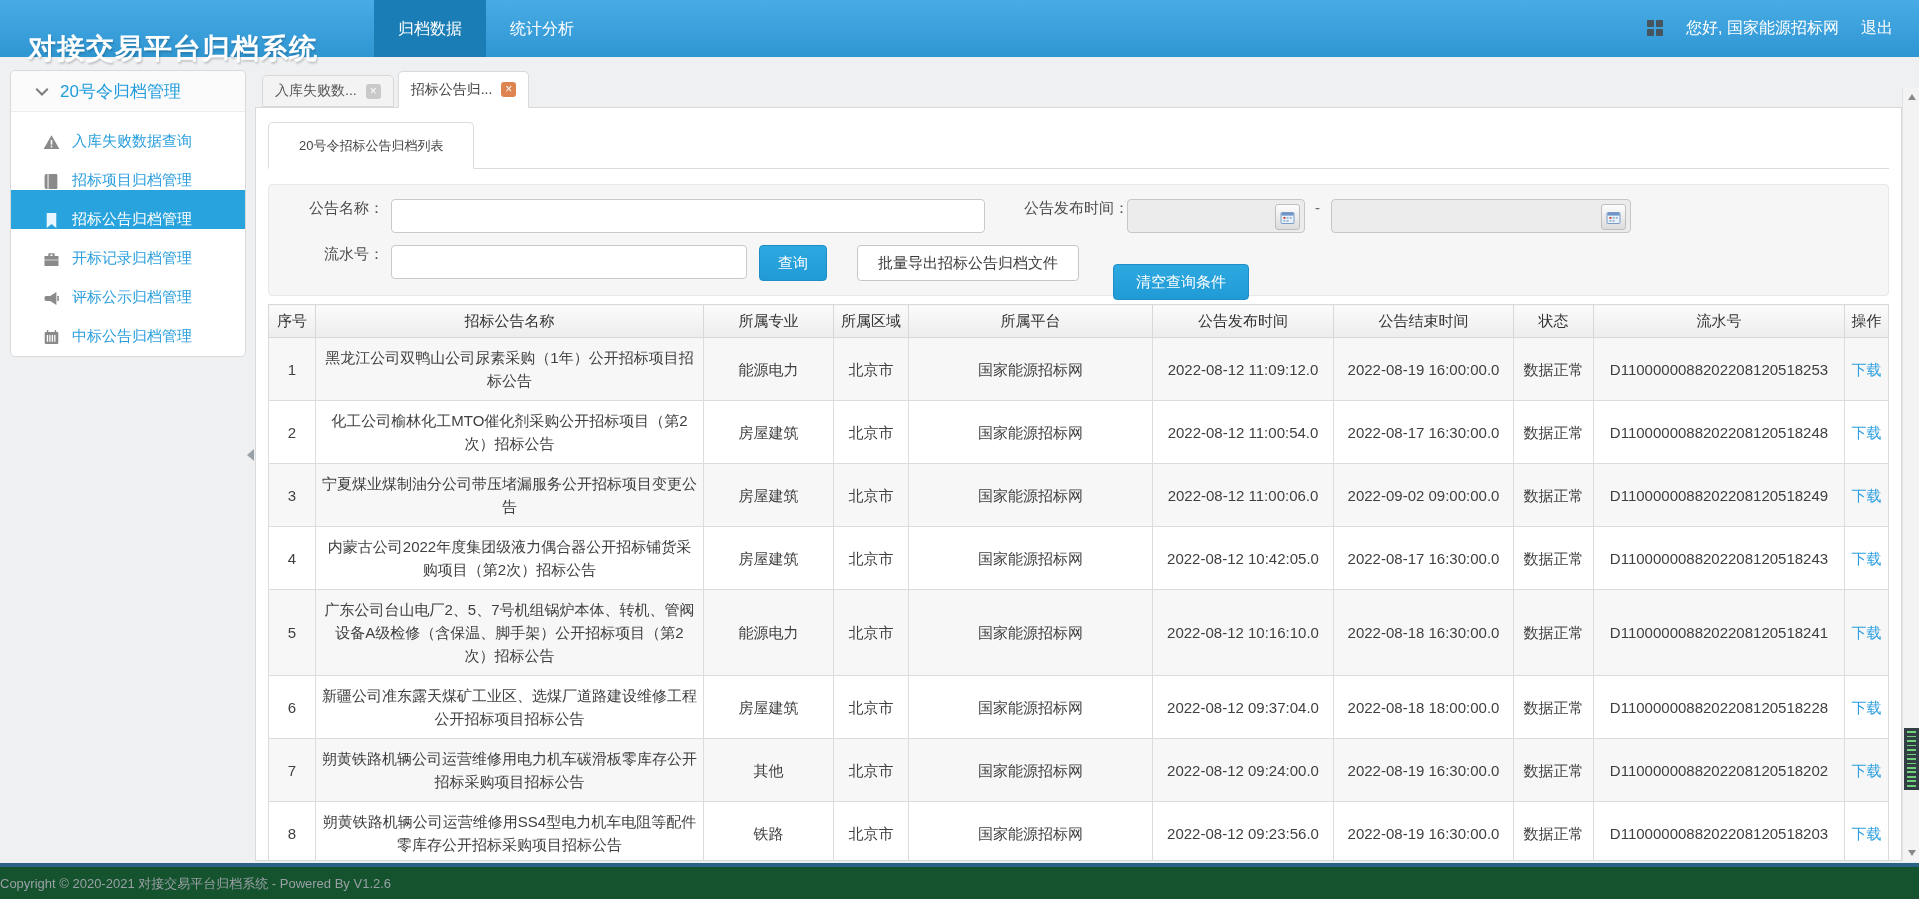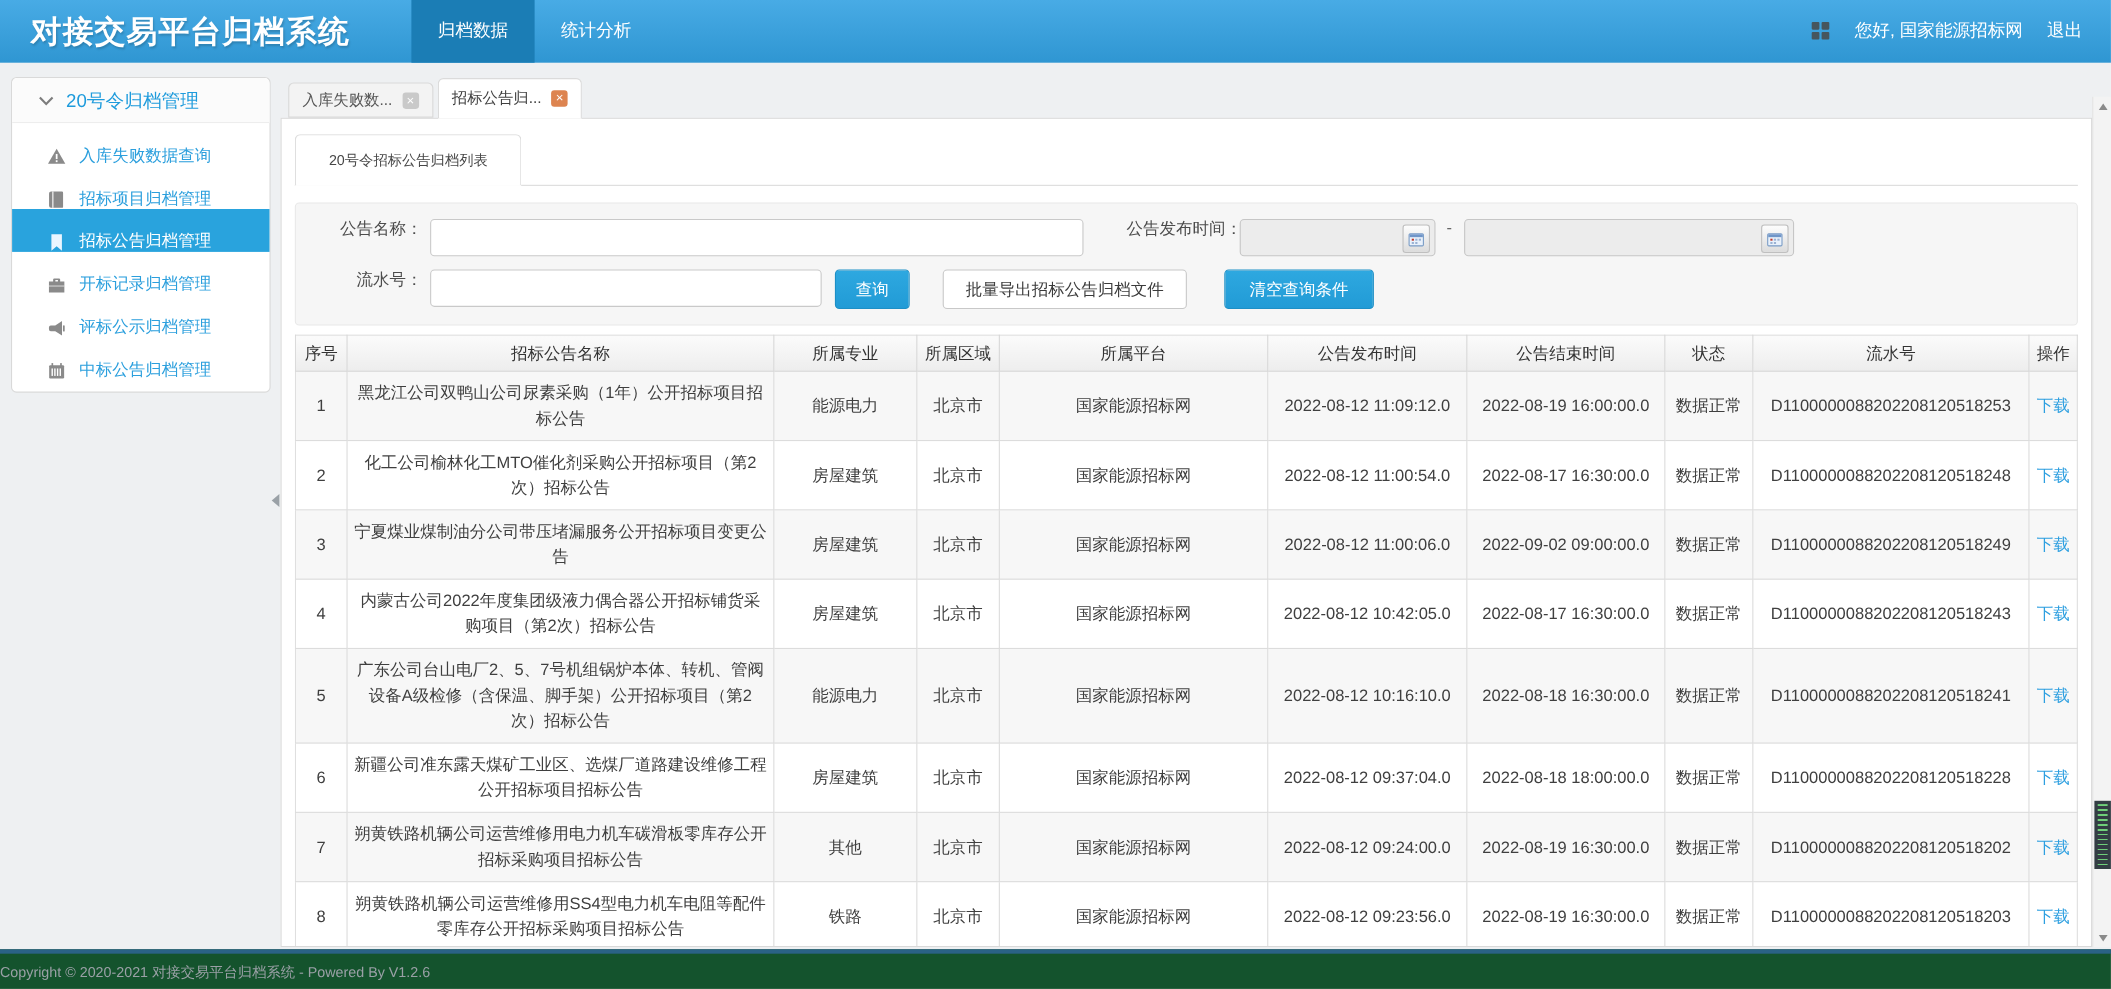--- a/index.html
+++ b/index.html
@@ -3,21 +3,21 @@
 <meta charset="utf-8">
 <style>
   html,body{margin:0;padding:0;}
   .screen{position:relative;width:1919px;height:899px;overflow:hidden;background:#eef0f2;
           font-family:"Liberation Sans","DejaVu Sans",sans-serif;color:#3c3c3c;}
 
   
   .topbar{position:absolute;left:0;top:0;right:0;height:57px;display:flex;align-items:stretch;
           background:linear-gradient(#48abe5,#2f96d2);}
   .brand{margin-left:28px;font-size:28px;font-weight:bold;color:#fff;line-height:57px;
-         letter-spacing:1px;text-shadow:1px 2px 2px rgba(0,0,0,.18);white-space:nowrap;}
+         letter-spacing:1px;text-shadow:1px 2px 2px rgba(0,0,0,.18);white-space:nowrap;margin-top:20px;}
   .top-nav{display:flex;margin-left:56px;}
   .nav-item{padding:0 24px;line-height:57px;color:#fff;font-size:16px;cursor:pointer;white-space:nowrap;}
   .nav-item.active{background:#1b7db5;}
   .top-right{margin-left:auto;display:flex;align-items:center;margin-right:26px;gap:22px;}
   .grid-icon{width:17px;height:17px;display:grid;grid-template-columns:7px 7px;grid-template-rows:7px 7px;gap:2px;cursor:pointer;}
   .grid-icon i{background:#46555d;border-radius:1px;}
   .greet,.logout{color:#fff;font-size:16px;white-space:nowrap;}
   .logout{cursor:pointer;}
 
   
@@ -69,21 +69,21 @@
   .date-1{width:178px;}
   .date-2{width:300px;}
   .cal-btn{position:absolute;right:4px;top:4px;width:23px;height:24px;border:1px solid #bfbfbf;border-radius:3px;
            background:linear-gradient(#fdfdfd,#dcdcdc);display:flex;align-items:center;justify-content:center;cursor:pointer;}
   .dash{margin:0 4px 0 10px;color:#666;font-size:15px;}
   .btn{height:36px;border-radius:4px;font-size:15px;display:inline-flex;align-items:center;cursor:pointer;
        box-sizing:border-box;white-space:nowrap;}
   .btn-blue{background:linear-gradient(#2ea8e0,#219bd6);border:1px solid #1d8fc6;color:#fff;}
   .btn-query{margin-left:12px;padding:0 18px;}
   .btn-export{margin-left:30px;padding:0 20px;background:#fff;border:1px solid #c8c8c8;color:#3b3b3b;}
-  .btn-clear{margin-left:34px;padding:0 22px;}
+  .btn-clear{margin-left:34px;padding:0 22px;margin-top:19px;}
 
   
   .grid-wrap{flex:1;overflow:hidden;margin-top:8px;}
   table.grid{width:100%;border-collapse:collapse;table-layout:fixed;}
   .grid th{background:linear-gradient(#fbfbfb,#ededed);border:1px solid #d8d8d8;height:32px;
            font-size:15px;font-weight:normal;color:#333;padding:0 4px;}
   .grid td{border:1px solid #dcdcdc;font-size:15px;color:#3f3f3f;text-align:center;vertical-align:middle;
            padding:8px 6px;line-height:23px;word-break:break-all;}
   .grid tr.stripe td{background:#f7f7f7;}
   .grid td a.dl{color:#2d9fe0;text-decoration:none;cursor:pointer;}

